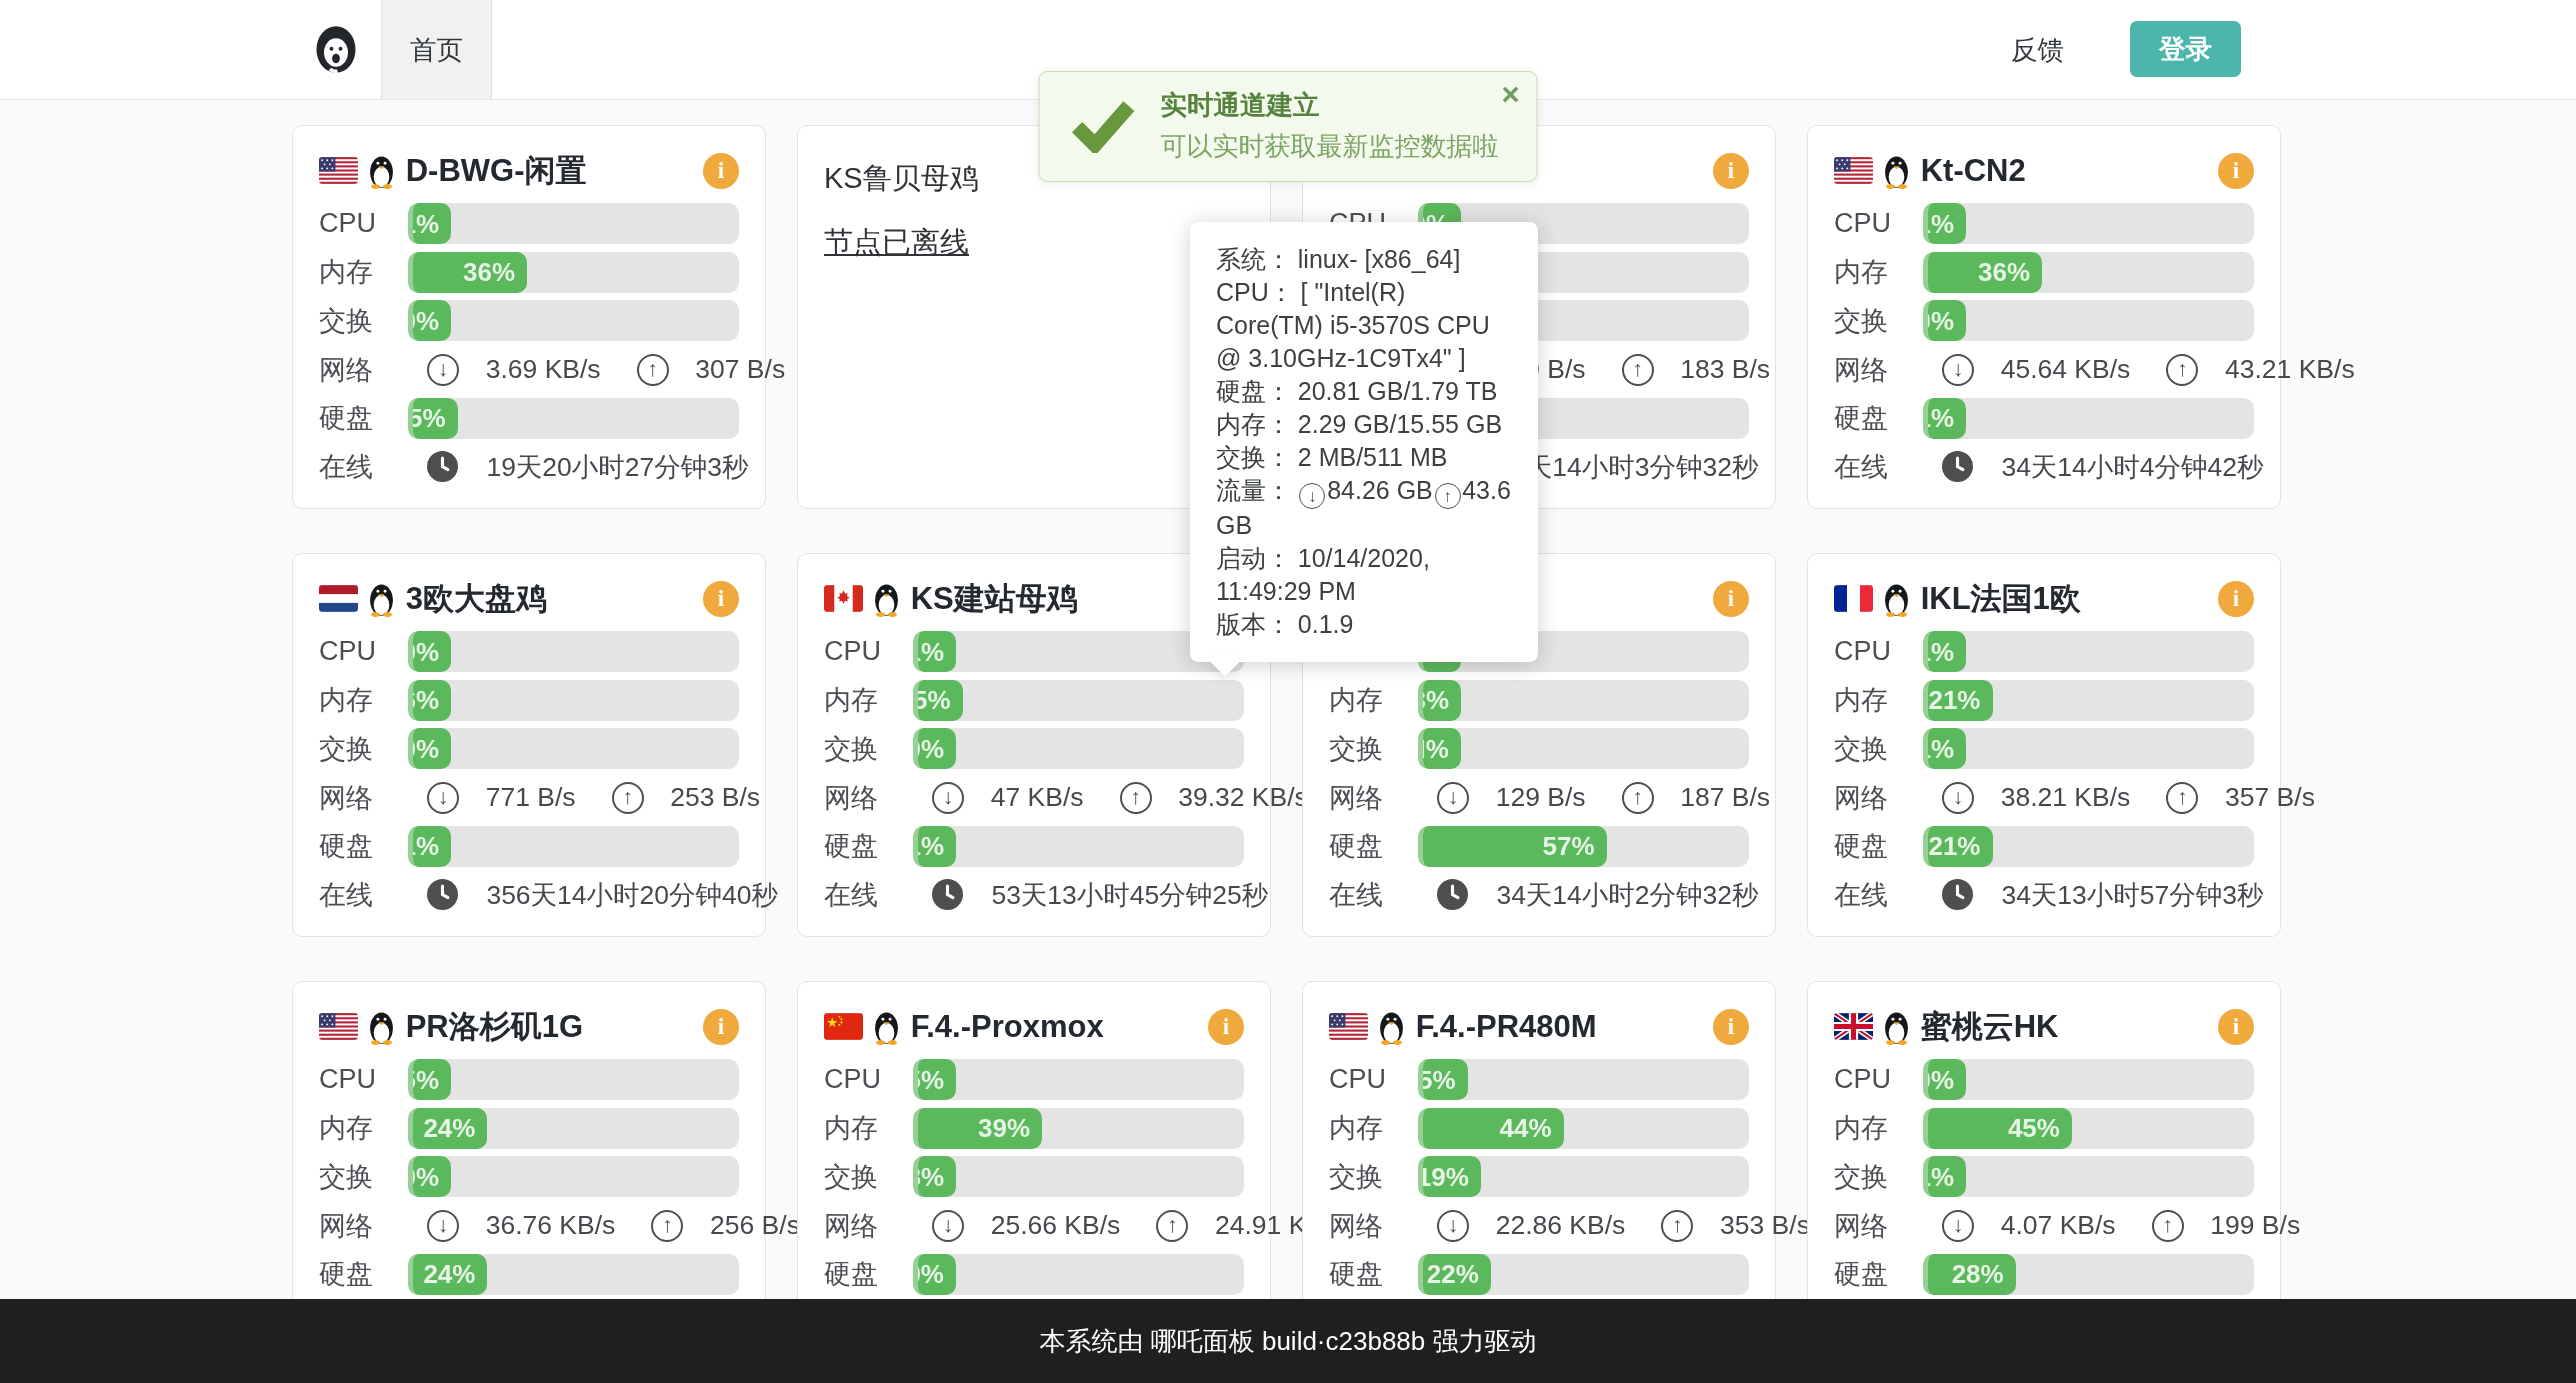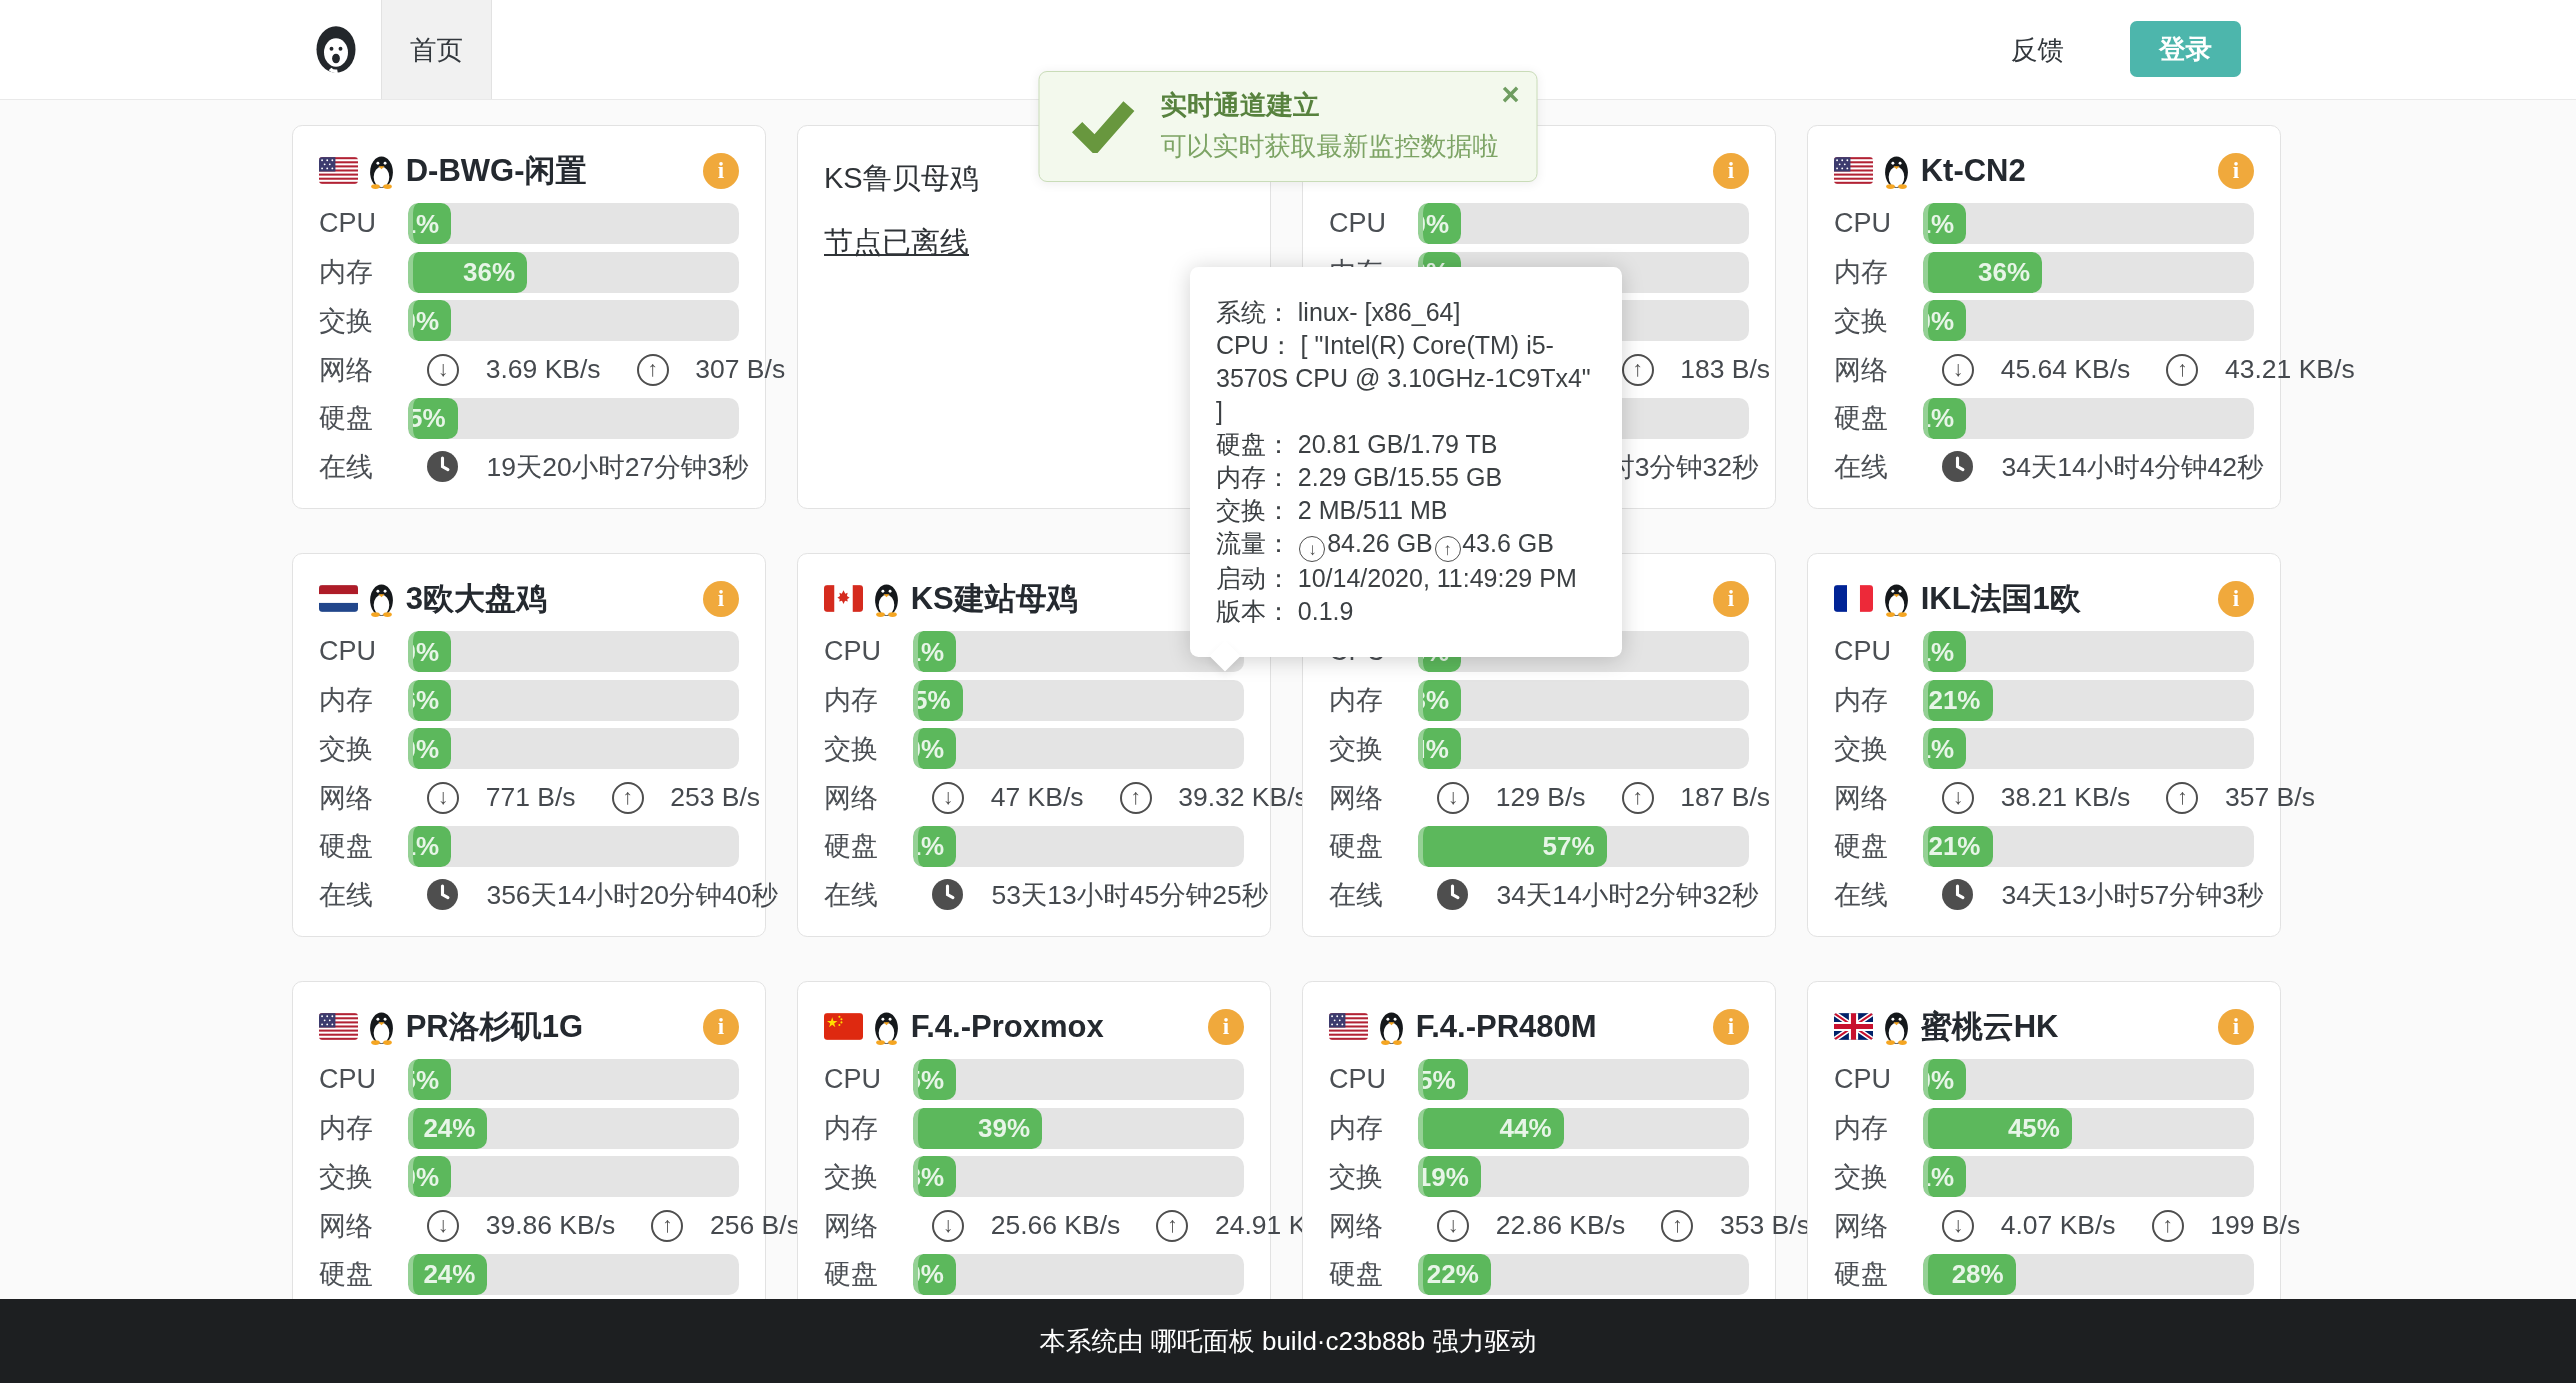--- a/index.html
+++ b/index.html
@@ -37,21 +37,21 @@
   .off-status{font-size:29px;color:#2f3337;text-decoration:underline;}
 
   
   .toast{position:absolute;left:50%;transform:translateX(-50%);top:71px;width:499px;box-sizing:border-box;background:#f3f9ed;border:1.7px solid #c9dcb8;border-radius:8.5px;padding:15.4px 20.5px 17px 22px;display:flex;align-items:center;z-index:30;box-shadow:0 1.7px 10.2px rgba(0,0,0,.07);}
   .check{width:82px;flex:none;display:flex;align-items:center;justify-content:center;margin-right:17px;line-height:0;}
   .toast-title{font-size:26.5px;font-weight:700;color:#57823e;margin-bottom:6px;}
   .toast-msg{font-size:26px;color:#7da465;}
   .toast-close{position:absolute;right:17px;top:6.8px;font-size:31px;font-weight:700;color:#6f9d61;cursor:pointer;line-height:1;}
 
   
-  .tooltip{position:absolute;left:1190px;top:222px;width:432px;box-sizing:border-box;background:#fff;border-radius:8.5px;box-shadow:0 2.6px 22px rgba(0,0,0,.18);padding:29px 26px;z-index:20;font-size:25px;color:#3c4043;line-height:33px;margin-top:45px;}
+  .tooltip{position:absolute;left:1190px;top:222px;width:348px;box-sizing:border-box;background:#fff;border-radius:8.5px;box-shadow:0 2.6px 22px rgba(0,0,0,.18);padding:21px 26px;z-index:20;font-size:25px;color:#3c4043;line-height:33px;}
   .tt-l{margin-right:6.8px;}
   .tt-circ{width:26px;height:26px;border-width:1.7px;font-size:17px;margin:0 1.7px;vertical-align:-2.6px;}
   .tt-arrow{position:absolute;left:24px;bottom:-10.2px;width:22px;height:22px;background:#fff;transform:rotate(45deg);box-shadow:3.4px 3.4px 8.5px rgba(0,0,0,.07);}
 
   footer{position:absolute;left:0;right:0;bottom:0;height:85px;background:#1d1f21;color:#fff;display:flex;align-items:center;justify-content:center;font-size:26px;z-index:40;}
 </style>
 </head>
 <body>
 
 <div class="page">
@@ -684,21 +684,21 @@
           <span class="ml">交换</span>
           <div class="track">
             <div class="fill" style="width: max(43px, 0%);">
               <span class="pct">0%</span>
             </div>
           </div>
         </div>
         <div class="srow vrow">
           <span class="ml">网络</span>
           <span class="circ">↓</span>
-          <span class="val">39.86 KB/s</span>
+          <span class="val">36.76 KB/s</span>
           <span class="circ">↑</span>
           <span class="val">256 B/s</span>
         </div>
         <div class="srow">
           <span class="ml">硬盘</span>
           <div class="track">
             <div class="fill" style="width: max(43px, 24%);">
               <span class="pct">24%</span>
             </div>
           </div>

